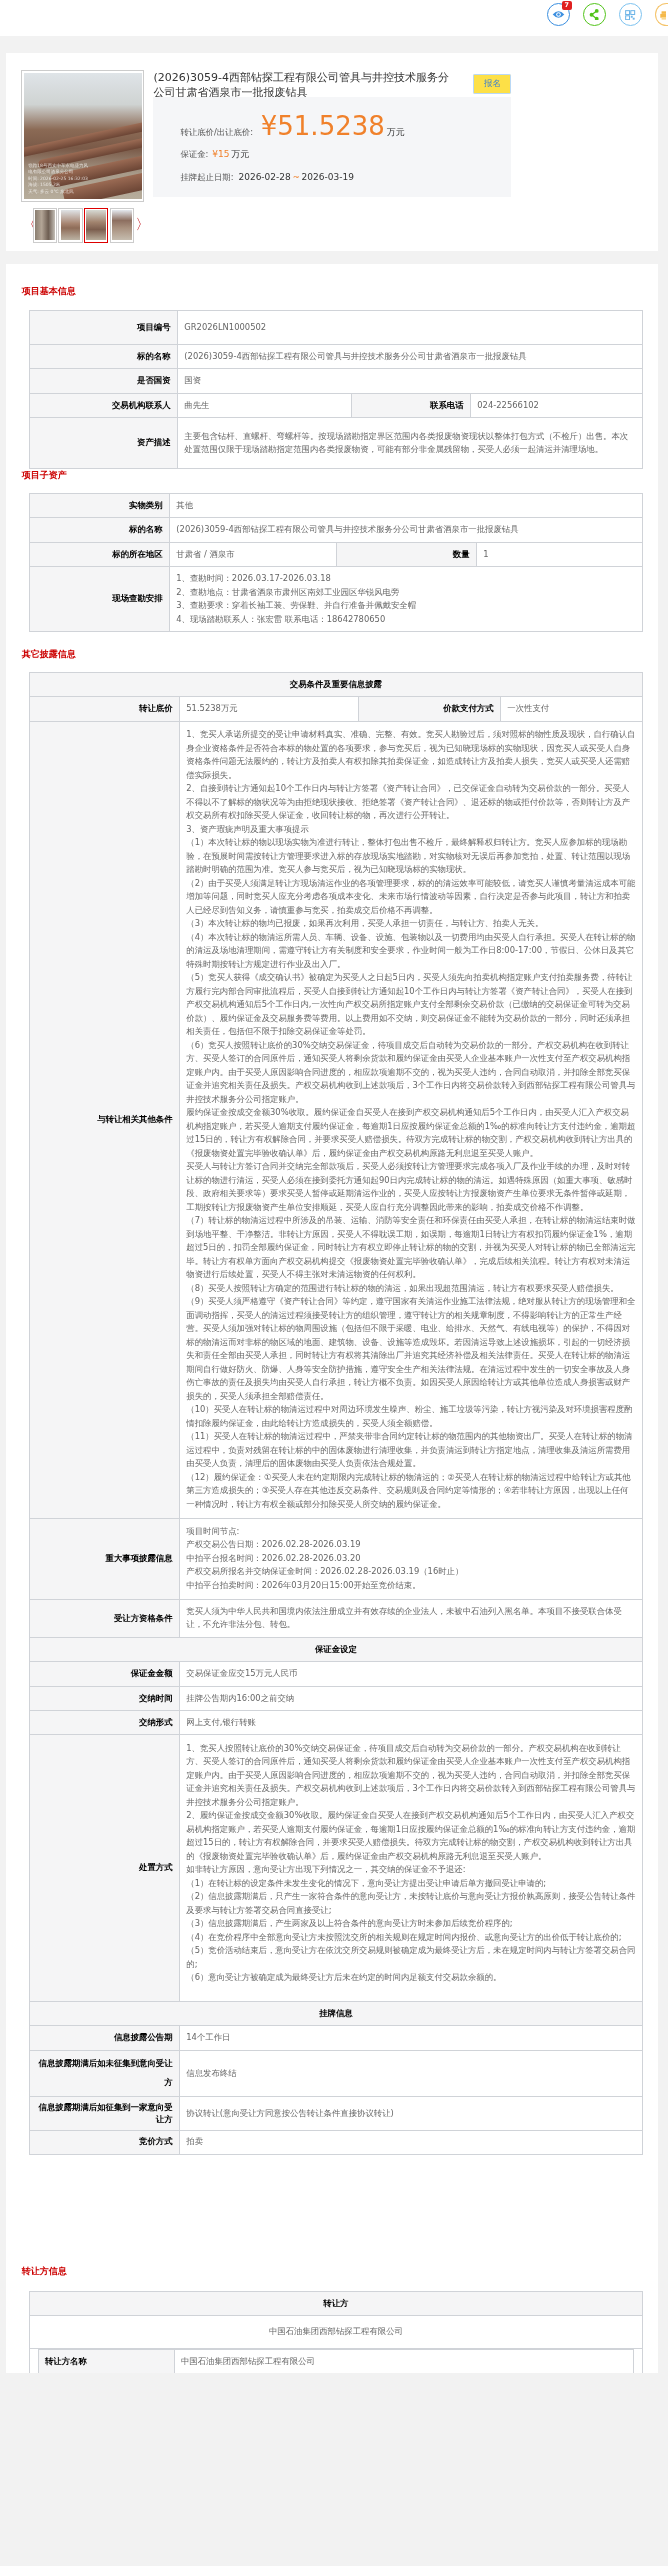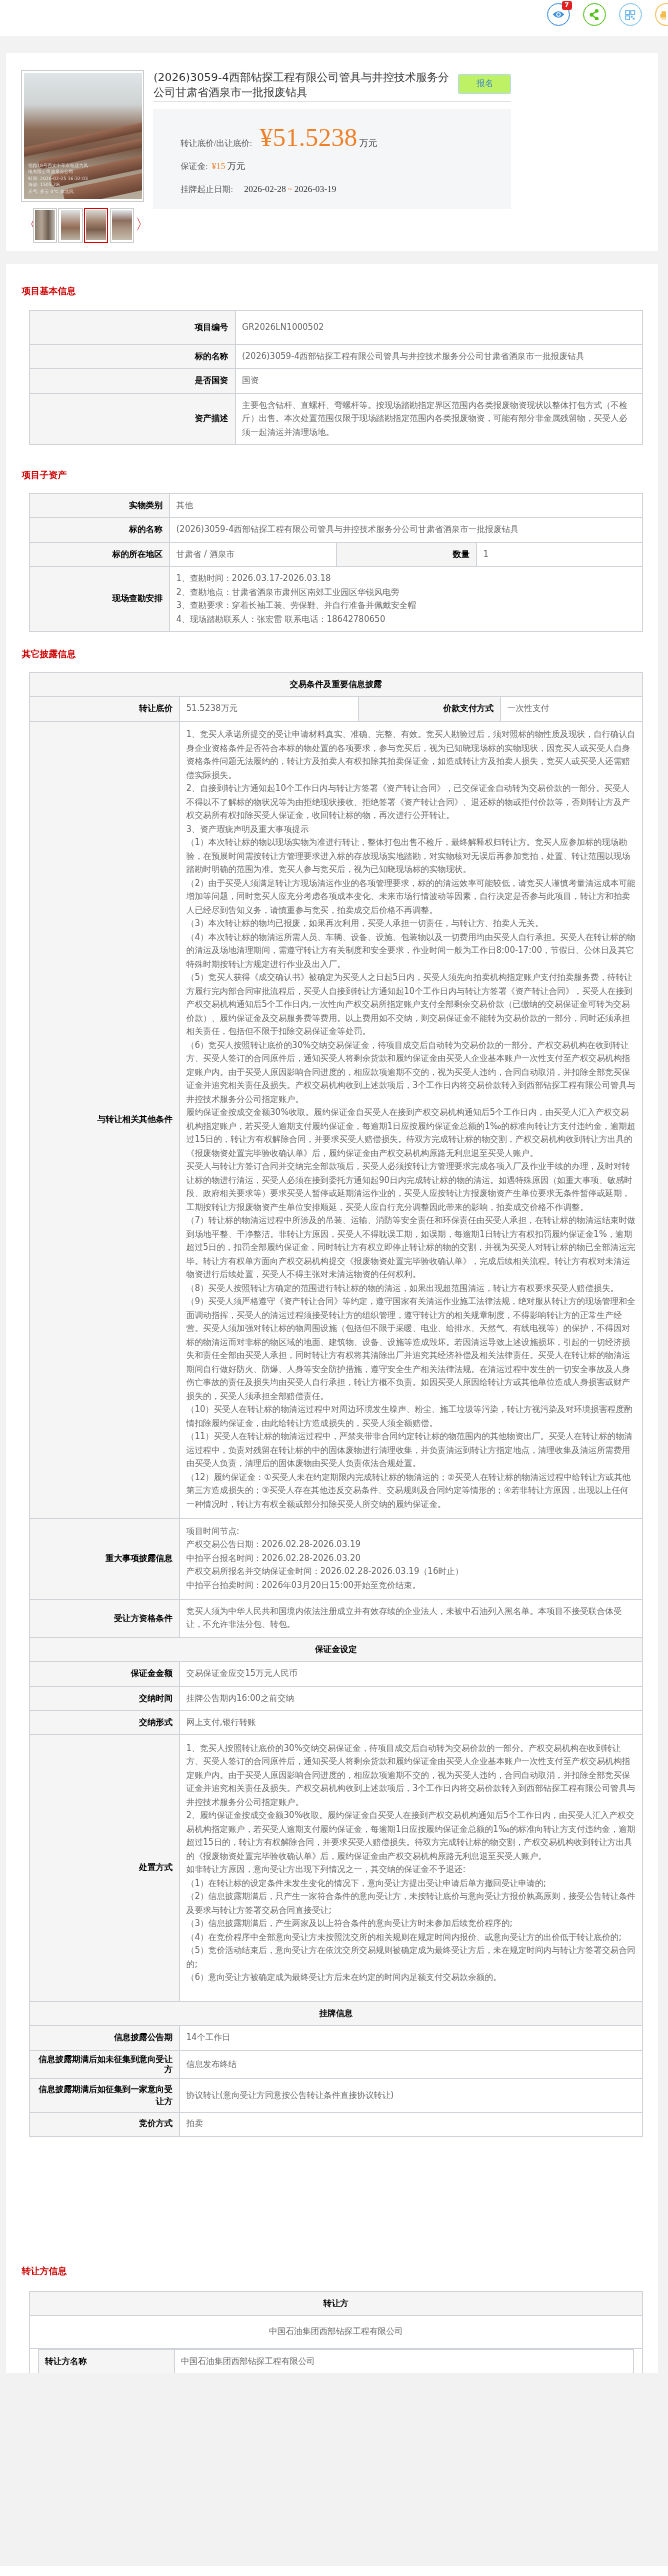--- a/index.html
+++ b/index.html
@@ -27,23 +27,23 @@
   .thumb { width: 26px; height: 35px; border: 0.6px solid #ccc; padding: 1.3px; background: #fff; }
   .thumb.active { border: 1px solid #d00; }
   .thumb .tf { width: 100%; height: 100%; }
   .t1 { background: linear-gradient(90deg, #8a7e70, #b3a596, #6e5e52, #c4c0b8); }
   .t2 { background: linear-gradient(180deg, #dfe3e6 0%, #a78571 45%, #8e6c58 60%, #bbb2a3 100%); }
   .t3 { background: linear-gradient(180deg, #d6d9d3 0%, #a2846f 40%, #7c5e4e 65%, #b7ac9a 100%); }
   .t4 { background: linear-gradient(180deg, #e4e8ee 0%, #8d6f60 35%, #a9917f 60%, #c5bcae 100%); }
 
   .title-area { position: absolute; left: 147px; top: 16.7px; width: 358px; }
   .item-title { font-size: 11px; line-height: 15.4px; color: #333; width: 296px; }
-  .signup-btn { position: absolute; right: 0; top: 3.9px; width: 53px; height: 20.6px; border: 0.6px solid #b9d8f5; background: #bef264; color: #3a7fd0; font-size: 8.4px; border-radius: 1.3px; display: flex; align-items: center; justify-content: center; }
+  .signup-btn { position: absolute; right: 0; top: 3.9px; width: 38px; height: 20.6px; border: 0.6px solid #b9d8f5; background: #fde047; color: #3a7fd0; font-size: 8.4px; border-radius: 1.3px; display: flex; align-items: center; justify-content: center; }
   .title-divider { position: absolute; left: 147px; top: 48px; width: 358px; height: 0.6px; background: #e2e2e2; }
-  .price-box { position: absolute; left: 147px; top: 56px; width: 358px; height: 100px; background: #f5f6f8; font-family: Liberation Serif, serif; }
+  .price-box { position: absolute; left: 147px; top: 44px; width: 358px; height: 100px; background: #f5f6f8; }
   .price-row { position: absolute; left: 27px; display: flex; align-items: baseline; font-size: 8.4px; color: #555; }
   .price-row .big { color: #f0812b; font-size: 26px; margin-left: 7.7px; }
   .price-row .unit { font-size: 9px; color: #333; margin-left: 1.9px; }
   .price-row .orange { color: #f0812b; margin: 0 1.9px 0 3.9px; font-size: 9px; }
   .price-row .dark { color: #333; font-size: 9px; }
   .price-row .tilde { color: #f0812b; margin: 0 1.9px; }
 
   
   .content { position: absolute; left: 6.4px; top: 264px; width: 652px; height: 2109px; background: #fff; }
   .sec-title { position: absolute; left: 15.4px; color: #c00; font-size: 9px; font-weight: bold; }
@@ -147,21 +147,21 @@
       <span class="big">¥51.5238</span>
       <span class="unit">万元</span>
     </div>
     <div class="price-row" style="top:51px;">
       <span>保证金:</span>
       <span class="orange">¥15</span>
       <span class="dark">万元</span>
     </div>
     <div class="price-row" style="top:75px;">
       <span>挂牌起止日期:</span>
-      <span class="dark" style="margin-left:11px;">2026-02-28</span>
+      <span class="dark" style="margin-left:5px;">2026-02-28</span>
       <span class="tilde">~</span>
       <span class="dark">2026-03-19</span>
     </div>
   </div>
 </div>
 
 <div class="content">
 
   <div class="sec-title" style="top:20.6px;">项目基本信息</div>
   <table class="info" style="top:46px;">
@@ -177,20 +177,26 @@
           <td class="val" colspan="3">GR2026LN1000502</td>
         </tr>
     <tr>
           <td class="lbl" style="height:24.4px">标的名称</td>
           <td class="val" colspan="3">(2026)3059-4西部钻探工程有限公司管具与井控技术服务分公司甘肃省酒泉市一批报废钻具</td>
         </tr>
     <tr>
           <td class="lbl" style="height:24.4px">是否国资</td>
           <td class="val" colspan="3">国资</td>
         </tr>
+    <tr>
+      <td class="lbl" style="height:24.4px">交易机构联系人</td>
+      <td class="val">曲先生</td>
+      <td class="lbl">联系电话</td>
+      <td class="val">024-22566102</td>
+    </tr>
     <tr>
           <td class="lbl" style="height:51px">资产描述</td>
           <td class="val" colspan="3">主要包含钻杆、直螺杆、弯螺杆等。按现场踏勘指定界区范围内各类报废物资现状以整体打包方式（不检斤）出售。本次处置范围仅限于现场踏勘指定范围内各类报废物资，可能有部分非金属残留物，买受人必须一起清运并清理场地。</td>
         </tr>
   </tbody>
     </table>
 
   <div class="sec-title" style="top:205px;">项目子资产</div>
   <table class="info" style="top:229px;">
     <colgroup>
@@ -310,21 +316,21 @@
       </td>
     </tr>
     <tr>
           <td class="head" colspan="4">挂牌信息</td>
         </tr>
     <tr>
           <td class="lbl" style="height:24.4px">信息披露公告期</td>
           <td class="val" colspan="3">14个工作日</td>
         </tr>
     <tr>
-          <td class="lbl" style="height:28px; white-space:normal; line-height:10px;">信息披露期满后如未征集到意向受让方</td>
+          <td class="lbl" style="height:28px; white-space:normal; line-height:19px;">信息披露期满后如未征集到意向受让方</td>
           <td class="val" colspan="3">信息发布终结</td>
         </tr>
     <tr>
           <td class="lbl" style="height:28px; white-space:normal; line-height:12.2px;">信息披露期满后如征集到一家意向受让方</td>
           <td class="val" colspan="3">协议转让(意向受让方同意按公告转让条件直接协议转让)</td>
         </tr>
     <tr>
           <td class="lbl" style="height:24.4px">竞价方式</td>
           <td class="val" colspan="3">拍卖</td>
         </tr>

